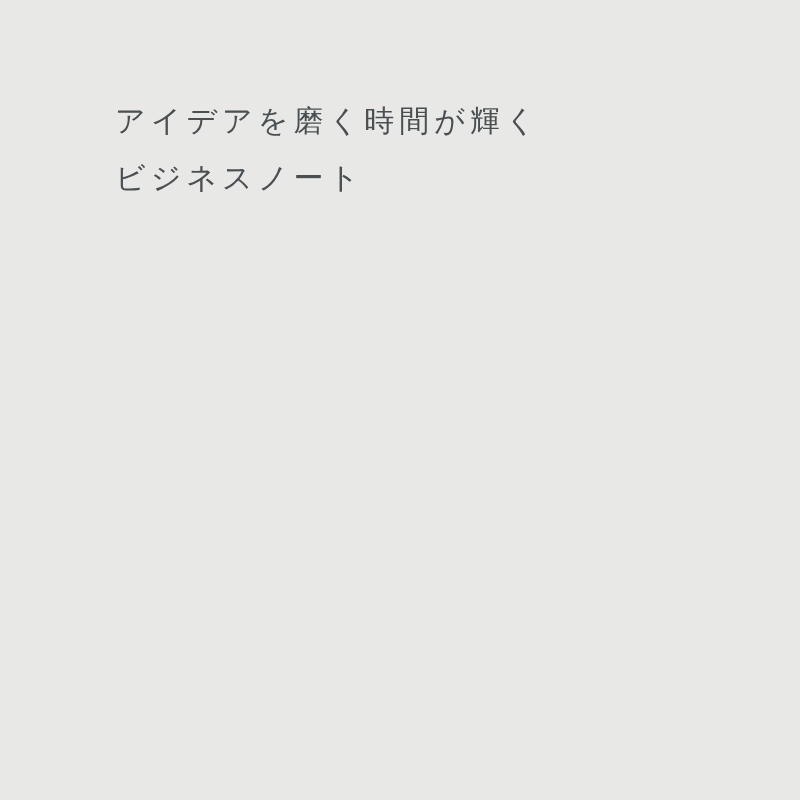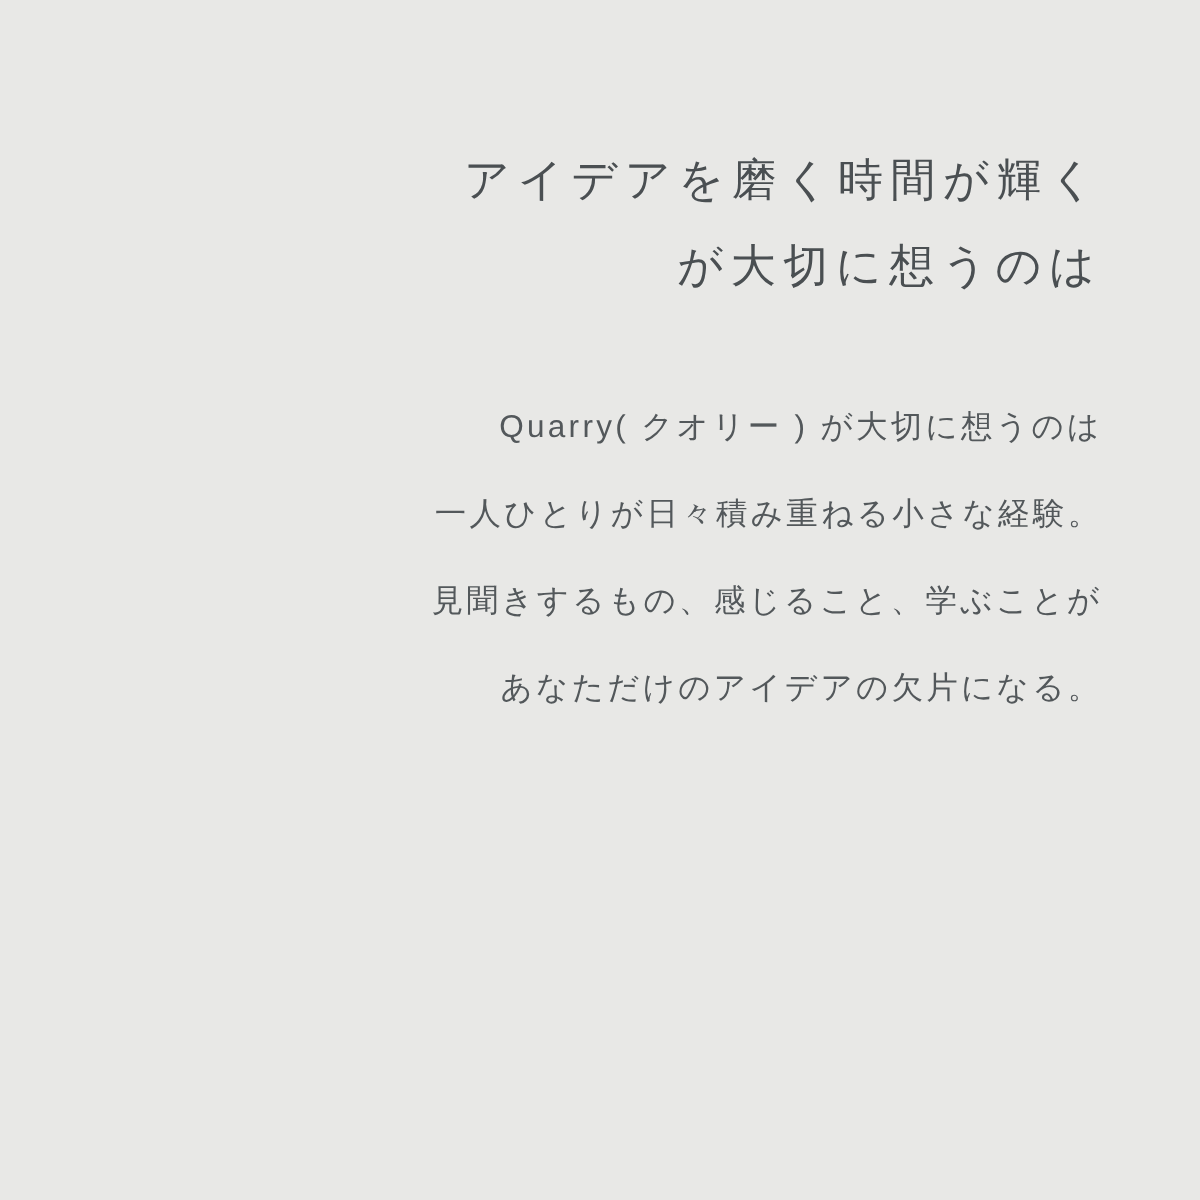--- a/index.html
+++ b/index.html
@@ -18,21 +18,20 @@
     width: 800px;
     height: 800px;
     box-sizing: border-box;
     padding: 0;
   }
   .content {
     position: absolute;
     left: 115px;
     top: 92px;
     width: 620px;
-    text-align: right;
   }
   .heading {
     color: #4a4f52;
     font-size: 30px;
     line-height: 57px;
     letter-spacing: 5px;
     font-weight: 400;
     margin: 0;
   }
   .heading .hline {
@@ -56,27 +55,21 @@
   }
 </style>
 </head>
 <body style="background: rgb(232, 232, 230);">
 
 <div class="page">
   <div class="content">
 
     <h1 class="heading">
       <span class="hline">アイデアを磨く時間が輝く</span>
-      <span class="hline">が大切に想うのは</span>
+      <span class="hline">ビジネスノート</span>
     </h1>
 
-    <div class="body-block first">
-      <span class="body-line">Quarry( クオリー ) が大切に想うのは</span>
-      <span class="body-line">一人ひとりが日々積み重ねる小さな経験。</span>
-      <span class="body-line">見聞きするもの、感じること、学ぶことが</span>
-      <span class="body-line">あなただけのアイデアの欠片になる。</span>
-    </div>
 
     <div class="body-block second">
     </div>
 
   </div>
 </div>
 
 </body></html>

